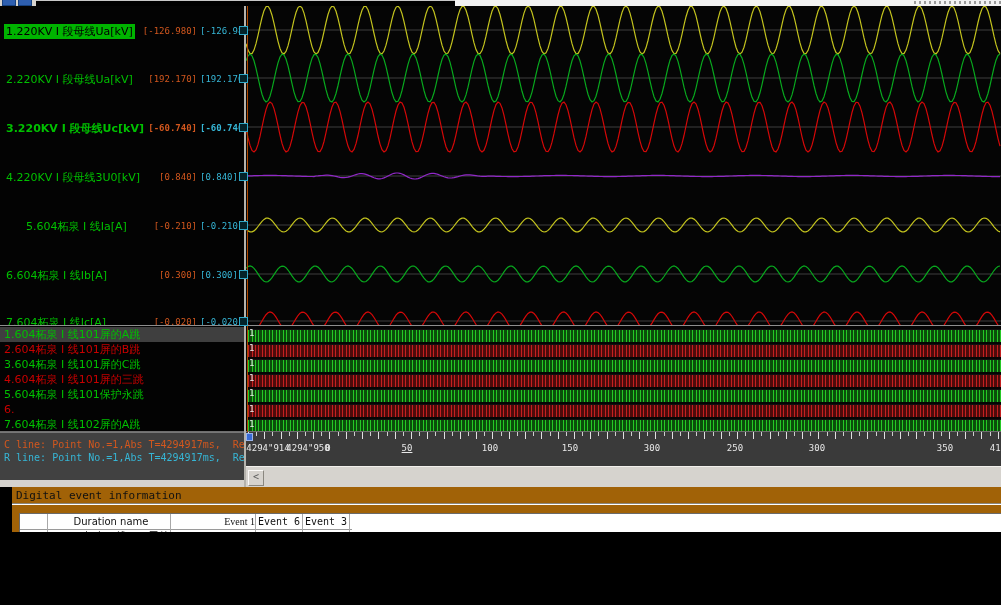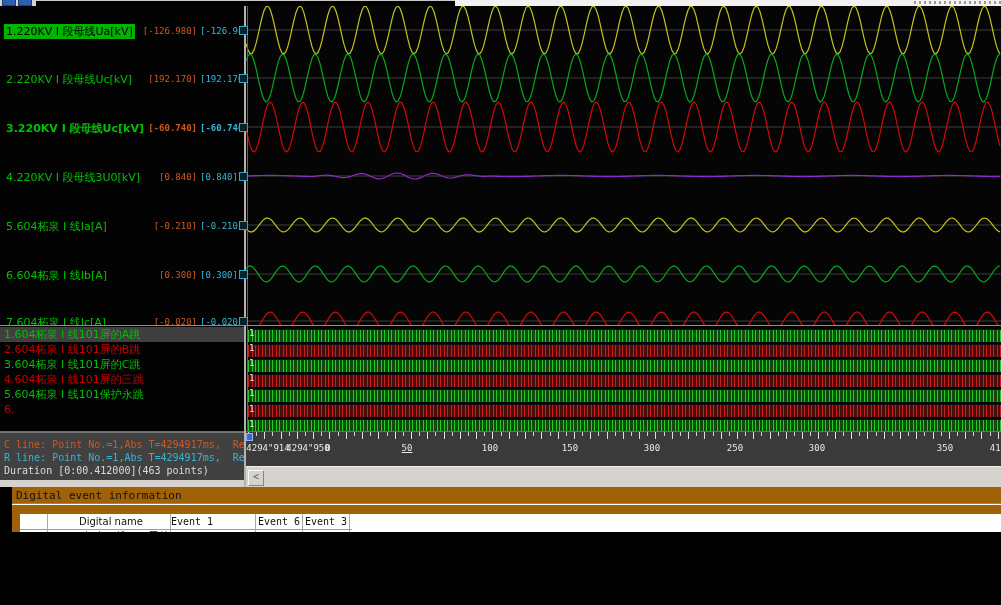--- a/index.html
+++ b/index.html
@@ -100,24 +100,24 @@
     <div class="abs mini-icon" style="left:2px"></div>
     <div class="abs mini-icon" style="left:18px"></div>
   </div>
   <div class="abs" id="top-line"></div>
   <div class="abs" id="top-strip-right">
     <div class="abs" id="top-strip-text"></div>
   </div>
 
   <div class="abs" id="analog-labels">
       <div class="a-row" style="top: 16px;"><span class="a-name sel">1.220KV I 段母线Ua[kV]</span><div class="a-valo">[-126.980]</div><div class="a-valc">[-126.980]</div></div>
-      <div class="a-row" style="top: 64px;"><span class="a-name">2.220KV I 段母线Uc[kV]</span><div class="a-valo">[192.170]</div><div class="a-valc">[192.170]</div></div>
+      <div class="a-row" style="top: 64px;"><span class="a-name">2.220KV I 段母线Ua[kV]</span><div class="a-valo">[192.170]</div><div class="a-valc">[192.170]</div></div>
       <div class="a-row" style="top: 113px; font-weight: bold;"><span class="a-name">3.220KV I 段母线Uc[kV]</span><div class="a-valo">[-60.740]</div><div class="a-valc">[-60.740]</div></div>
       <div class="a-row" style="top: 162px;"><span class="a-name">4.220KV I 段母线3U0[kV]</span><div class="a-valo">[0.840]</div><div class="a-valc">[0.840]</div></div>
-      <div class="a-row" style="top: 211px;"><span class="a-name">5.604柘泉 I 线Ia[A]</span><div class="a-valo">[-0.210]</div><div class="a-valc">[-0.210]</div></div>
+      <div class="a-row" style="top: 211px; padding-left: 20px;"><span class="a-name">5.604柘泉 I 线Ia[A]</span><div class="a-valo">[-0.210]</div><div class="a-valc">[-0.210]</div></div>
       <div class="a-row" style="top: 260px;"><span class="a-name">6.604柘泉 I 线Ib[A]</span><div class="a-valo">[0.300]</div><div class="a-valc">[0.300]</div></div>
       <div class="a-row" style="top: 307px;"><span class="a-name">7.604柘泉 I 线Ic[A]</span><div class="a-valo">[-0.020]</div><div class="a-valc">[-0.020]</div></div>
     </div>
 
   <div class="abs" id="wave-area"><svg width="755" height="320">
         <line x1="0" x2="755" y1="24" y2="24" stroke="#3f3f3f" stroke-width="1"></line>
         <polyline points="0,37.7 2,44.1 4,47.6 6,47.6 8,44.1 10,37.7 12,29.3 14,20.1 16,11.5 18,4.7 20,0.7 22,0.2 24,3.2 26,9.2 28,17.4 30,26.5 32,35.3 34,42.5 36,46.9 38,47.9 40,45.5 42,39.9 44,31.9 46,22.8 48,13.9 50,6.5 52,1.6 54,0.0 56,1.9 58,7.1 60,14.8 62,23.8 64,32.8 66,40.6 68,45.9 70,48.0 72,46.6 74,41.8 76,34.5 78,25.6 80,16.5 82,8.5 84,2.7 86,0.1 88,1.0 90,5.3 92,12.3 94,21.0 96,30.2 98,38.4 100,44.6 102,47.7 104,47.4 106,43.6 108,36.9 110,28.4 112,19.2 114,10.7 116,4.2 118,0.5 120,0.4 122,3.7 124,9.9 126,18.3 128,27.5 130,36.1 132,43.0 134,47.1 136,47.8 138,45.0 140,39.2 142,31.1 144,21.9 146,13.1 148,5.8 150,1.3 152,0.0 154,2.3 156,7.8 158,15.6 160,24.7 162,33.7 164,41.2 166,46.2 168,48.0 170,46.2 172,41.2 174,33.7 176,24.7 178,15.6 180,7.8 182,2.3 184,0.0 186,1.3 188,5.8 190,13.1 192,21.9 194,31.1 196,39.2 198,45.0 200,47.8 202,47.1 204,43.0 206,36.1 208,27.5 210,18.3 212,9.9 214,3.7 216,0.4 218,0.5 220,4.2 222,10.7 224,19.2 226,28.4 228,36.9 230,43.6 232,47.4 234,47.7 236,44.6 238,38.4 240,30.2 242,21.0 244,12.3 246,5.3 248,1.0 250,0.1 252,2.7 254,8.5 256,16.5 258,25.6 260,34.5 262,41.8 264,46.6 266,48.0 268,45.9 270,40.6 272,32.8 274,23.8 276,14.8 278,7.1 280,1.9 282,0.0 284,1.6 286,6.5 288,13.9 290,22.8 292,31.9 294,39.9 296,45.5 298,47.9 300,46.9 302,42.5 304,35.3 306,26.5 308,17.4 310,9.2 312,3.2 314,0.2 316,0.7 318,4.7 320,11.5 322,20.1 324,29.3 326,37.7 328,44.1 330,47.6 332,47.6 334,44.1 336,37.7 338,29.3 340,20.1 342,11.5 344,4.7 346,0.7 348,0.2 350,3.2 352,9.2 354,17.4 356,26.5 358,35.3 360,42.5 362,46.9 364,47.9 366,45.5 368,39.9 370,31.9 372,22.8 374,13.9 376,6.5 378,1.6 380,0.0 382,1.9 384,7.1 386,14.8 388,23.8 390,32.8 392,40.6 394,45.9 396,48.0 398,46.6 400,41.8 402,34.5 404,25.6 406,16.5 408,8.5 410,2.7 412,0.1 414,1.0 416,5.3 418,12.3 420,21.0 422,30.2 424,38.4 426,44.6 428,47.7 430,47.4 432,43.6 434,36.9 436,28.4 438,19.2 440,10.7 442,4.2 444,0.5 446,0.4 448,3.7 450,9.9 452,18.3 454,27.5 456,36.1 458,43.0 460,47.1 462,47.8 464,45.0 466,39.2 468,31.1 470,21.9 472,13.1 474,5.8 476,1.3 478,0.0 480,2.3 482,7.8 484,15.6 486,24.7 488,33.7 490,41.2 492,46.2 494,48.0 496,46.2 498,41.2 500,33.7 502,24.7 504,15.6 506,7.8 508,2.3 510,0.0 512,1.3 514,5.8 516,13.1 518,21.9 520,31.1 522,39.2 524,45.0 526,47.8 528,47.1 530,43.0 532,36.1 534,27.5 536,18.3 538,9.9 540,3.7 542,0.4 544,0.5 546,4.2 548,10.7 550,19.2 552,28.4 554,36.9 556,43.6 558,47.4 560,47.7 562,44.6 564,38.4 566,30.2 568,21.0 570,12.3 572,5.3 574,1.0 576,0.1 578,2.7 580,8.5 582,16.5 584,25.6 586,34.5 588,41.8 590,46.6 592,48.0 594,45.9 596,40.6 598,32.8 600,23.8 602,14.8 604,7.1 606,1.9 608,0.0 610,1.6 612,6.5 614,13.9 616,22.8 618,31.9 620,39.9 622,45.5 624,47.9 626,46.9 628,42.5 630,35.3 632,26.5 634,17.4 636,9.2 638,3.2 640,0.2 642,0.7 644,4.7 646,11.5 648,20.1 650,29.3 652,37.7 654,44.1 656,47.6 658,47.6 660,44.1 662,37.7 664,29.3 666,20.1 668,11.5 670,4.7 672,0.7 674,0.2 676,3.2 678,9.2 680,17.4 682,26.5 684,35.3 686,42.5 688,46.9 690,47.9 692,45.5 694,39.9 696,31.9 698,22.8 700,13.9 702,6.5 704,1.6 706,0.0 708,1.9 710,7.1 712,14.8 714,23.8 716,32.8 718,40.6 720,45.9 722,48.0 724,46.6 726,41.8 728,34.5 730,25.6 732,16.5 734,8.5 736,2.7 738,0.1 740,1.0 742,5.3 744,12.3 746,21.0 748,30.2 750,38.4 752,44.6 754,47.7" fill="none" stroke="#c3c31e" stroke-width="1.2"></polyline>
         <line x1="0" x2="755" y1="72" y2="72" stroke="#3f3f3f" stroke-width="1"></line>
         <polyline points="0,54.8 2,49.8 4,48.0 6,49.8 8,54.8 10,62.3 12,71.3 14,80.4 16,88.2 18,93.7 20,96.0 22,94.7 24,90.2 26,82.9 28,74.1 30,64.9 32,56.8 34,51.0 36,48.2 38,48.9 40,53.0 42,59.9 44,68.5 46,77.7 48,86.1 50,92.3 52,95.6 54,95.5 56,91.8 58,85.3 60,76.8 62,67.6 64,59.1 66,52.4 68,48.6 70,48.3 72,51.4 74,57.6 76,65.8 78,75.0 80,83.7 82,90.7 84,95.0 86,95.9 88,93.3 90,87.5 92,79.5 94,70.4 96,61.5 98,54.2 100,49.4 102,48.0 104,50.1 106,55.4 108,63.2 110,72.2 112,81.2 114,88.9 116,94.1 118,96.0 120,94.4 122,89.5 124,82.1 126,73.2 128,64.1 130,56.1 132,50.5 134,48.1 136,49.1 138,53.5 140,60.7 142,69.5 144,78.6 146,86.8 148,92.8 150,95.8 152,95.3 154,91.3 156,84.5 158,75.9 160,66.7 162,58.3 164,51.9 166,48.4 168,48.4 170,51.9 172,58.3 174,66.7 176,75.9 178,84.5 180,91.3 182,95.3 184,95.8 186,92.8 188,86.8 190,78.6 192,69.5 194,60.7 196,53.5 198,49.1 200,48.1 202,50.5 204,56.1 206,64.1 208,73.2 210,82.1 212,89.5 214,94.4 216,96.0 218,94.1 220,88.9 222,81.2 224,72.2 226,63.2 228,55.4 230,50.1 232,48.0 234,49.4 236,54.2 238,61.5 240,70.4 242,79.5 244,87.5 246,93.3 248,95.9 250,95.0 252,90.7 254,83.7 256,75.0 258,65.8 260,57.6 262,51.4 264,48.3 266,48.6 268,52.4 270,59.1 272,67.6 274,76.8 276,85.3 278,91.8 280,95.5 282,95.6 284,92.3 286,86.1 288,77.7 290,68.5 292,59.9 294,53.0 296,48.9 298,48.2 300,51.0 302,56.8 304,64.9 306,74.1 308,82.9 310,90.2 312,94.7 314,96.0 316,93.7 318,88.2 320,80.4 322,71.3 324,62.3 326,54.8 328,49.8 330,48.0 332,49.8 334,54.8 336,62.3 338,71.3 340,80.4 342,88.2 344,93.7 346,96.0 348,94.7 350,90.2 352,82.9 354,74.1 356,64.9 358,56.8 360,51.0 362,48.2 364,48.9 366,53.0 368,59.9 370,68.5 372,77.7 374,86.1 376,92.3 378,95.6 380,95.5 382,91.8 384,85.3 386,76.8 388,67.6 390,59.1 392,52.4 394,48.6 396,48.3 398,51.4 400,57.6 402,65.8 404,75.0 406,83.7 408,90.7 410,95.0 412,95.9 414,93.3 416,87.5 418,79.5 420,70.4 422,61.5 424,54.2 426,49.4 428,48.0 430,50.1 432,55.4 434,63.2 436,72.2 438,81.2 440,88.9 442,94.1 444,96.0 446,94.4 448,89.5 450,82.1 452,73.2 454,64.1 456,56.1 458,50.5 460,48.1 462,49.1 464,53.5 466,60.7 468,69.5 470,78.6 472,86.8 474,92.8 476,95.8 478,95.3 480,91.3 482,84.5 484,75.9 486,66.7 488,58.3 490,51.9 492,48.4 494,48.4 496,51.9 498,58.3 500,66.7 502,75.9 504,84.5 506,91.3 508,95.3 510,95.8 512,92.8 514,86.8 516,78.6 518,69.5 520,60.7 522,53.5 524,49.1 526,48.1 528,50.5 530,56.1 532,64.1 534,73.2 536,82.1 538,89.5 540,94.4 542,96.0 544,94.1 546,88.9 548,81.2 550,72.2 552,63.2 554,55.4 556,50.1 558,48.0 560,49.4 562,54.2 564,61.5 566,70.4 568,79.5 570,87.5 572,93.3 574,95.9 576,95.0 578,90.7 580,83.7 582,75.0 584,65.8 586,57.6 588,51.4 590,48.3 592,48.6 594,52.4 596,59.1 598,67.6 600,76.8 602,85.3 604,91.8 606,95.5 608,95.6 610,92.3 612,86.1 614,77.7 616,68.5 618,59.9 620,53.0 622,48.9 624,48.2 626,51.0 628,56.8 630,64.9 632,74.1 634,82.9 636,90.2 638,94.7 640,96.0 642,93.7 644,88.2 646,80.4 648,71.3 650,62.3 652,54.8 654,49.8 656,48.0 658,49.8 660,54.8 662,62.3 664,71.3 666,80.4 668,88.2 670,93.7 672,96.0 674,94.7 676,90.2 678,82.9 680,74.1 682,64.9 684,56.8 686,51.0 688,48.2 690,48.9 692,53.0 694,59.9 696,68.5 698,77.7 700,86.1 702,92.3 704,95.6 706,95.5 708,91.8 710,85.3 712,76.8 714,67.6 716,59.1 718,52.4 720,48.6 722,48.3 724,51.4 726,57.6 728,65.8 730,75.0 732,83.7 734,90.7 736,95.0 738,95.9 740,93.3 742,87.5 744,79.5 746,70.4 748,61.5 750,54.2 752,49.4 754,48.0" fill="none" stroke="#08a81e" stroke-width="1.2"></polyline>
         <line x1="0" x2="755" y1="121" y2="121" stroke="#3f3f3f" stroke-width="1"></line>
@@ -132,20 +132,21 @@
         <polyline points="0,315.5 2,318.9 4,321.6 6,323.4 8,324.0 10,323.2 12,321.3 14,318.4 16,315.0 18,311.6 20,308.7 22,306.8 24,306.0 26,306.6 28,308.4 30,311.1 32,314.5 34,317.9 36,320.9 38,323.0 40,324.0 42,323.6 44,322.0 46,319.3 48,316.0 50,312.6 52,309.5 54,307.2 56,306.1 58,306.3 60,307.7 62,310.2 64,313.4 66,316.9 68,320.1 70,322.5 72,323.8 74,323.8 76,322.6 78,320.2 80,317.1 82,313.6 84,310.4 86,307.8 88,306.3 90,306.1 92,307.1 94,309.4 96,312.4 98,315.9 100,319.2 102,321.9 104,323.5 106,324.0 108,323.1 110,321.0 112,318.1 114,314.7 116,311.3 118,308.5 120,306.6 122,306.0 124,306.7 126,308.6 128,311.5 130,314.8 132,318.2 134,321.1 136,323.2 138,324.0 140,323.5 142,321.7 144,319.0 146,315.7 148,312.3 150,309.2 152,307.1 154,306.1 156,306.3 158,307.9 160,310.5 162,313.8 164,317.2 166,320.3 168,322.7 170,323.9 172,323.8 174,322.4 176,319.9 178,316.7 180,313.3 182,310.1 184,307.6 186,306.2 188,306.1 190,307.3 192,309.7 194,312.8 196,316.2 198,319.5 200,322.1 202,323.7 204,323.9 206,322.9 208,320.8 210,317.7 212,314.3 214,311.0 216,308.3 218,306.5 220,306.0 222,306.8 224,308.9 226,311.8 228,315.2 230,318.5 232,321.4 234,323.3 236,324.0 238,323.4 240,321.5 242,318.7 244,315.3 246,311.9 248,309.0 250,306.9 252,306.0 254,306.5 256,308.1 258,310.8 260,314.1 262,317.6 264,320.6 266,322.9 268,323.9 270,323.7 272,322.2 274,319.6 276,316.4 278,312.9 280,309.8 282,307.4 284,306.2 286,306.2 288,307.5 290,309.9 292,313.1 294,316.6 296,319.8 298,322.3 300,323.7 302,323.9 304,322.8 306,320.5 308,317.4 310,314.0 312,310.7 314,308.0 316,306.4 318,306.0 320,307.0 322,309.1 324,312.1 326,315.5 328,318.9 330,321.6 332,323.4 334,324.0 336,323.2 338,321.3 340,318.4 342,315.0 344,311.6 346,308.7 348,306.8 350,306.0 352,306.6 354,308.4 356,311.1 358,314.5 360,317.9 362,320.9 364,323.0 366,324.0 368,323.6 370,322.0 372,319.3 374,316.0 376,312.6 378,309.5 380,307.2 382,306.1 384,306.3 386,307.7 388,310.2 390,313.4 392,316.9 394,320.1 396,322.5 398,323.8 400,323.8 402,322.6 404,320.2 406,317.1 408,313.6 410,310.4 412,307.8 414,306.3 416,306.1 418,307.1 420,309.4 422,312.4 424,315.9 426,319.2 428,321.9 430,323.5 432,324.0 434,323.1 436,321.0 438,318.1 440,314.7 442,311.3 444,308.5 446,306.6 448,306.0 450,306.7 452,308.6 454,311.5 456,314.8 458,318.2 460,321.1 462,323.2 464,324.0 466,323.5 468,321.7 470,319.0 472,315.7 474,312.3 476,309.2 478,307.1 480,306.1 482,306.3 484,307.9 486,310.5 488,313.8 490,317.2 492,320.3 494,322.7 496,323.9 498,323.8 500,322.4 502,319.9 504,316.7 506,313.3 508,310.1 510,307.6 512,306.2 514,306.1 516,307.3 518,309.7 520,312.8 522,316.2 524,319.5 526,322.1 528,323.7 530,323.9 532,322.9 534,320.8 536,317.7 538,314.3 540,311.0 542,308.3 544,306.5 546,306.0 548,306.8 550,308.9 552,311.8 554,315.2 556,318.5 558,321.4 560,323.3 562,324.0 564,323.4 566,321.5 568,318.7 570,315.3 572,311.9 574,309.0 576,306.9 578,306.0 580,306.5 582,308.1 584,310.8 586,314.1 588,317.6 590,320.6 592,322.9 594,323.9 596,323.7 598,322.2 600,319.6 602,316.4 604,312.9 606,309.8 608,307.4 610,306.2 612,306.2 614,307.5 616,309.9 618,313.1 620,316.6 622,319.8 624,322.3 626,323.7 628,323.9 630,322.8 632,320.5 634,317.4 636,314.0 638,310.7 640,308.0 642,306.4 644,306.0 646,307.0 648,309.1 650,312.1 652,315.5 654,318.9 656,321.6 658,323.4 660,324.0 662,323.2 664,321.3 666,318.4 668,315.0 670,311.6 672,308.7 674,306.8 676,306.0 678,306.6 680,308.4 682,311.1 684,314.5 686,317.9 688,320.9 690,323.0 692,324.0 694,323.6 696,322.0 698,319.3 700,316.0 702,312.6 704,309.5 706,307.2 708,306.1 710,306.3 712,307.7 714,310.2 716,313.4 718,316.9 720,320.1 722,322.5 724,323.8 726,323.8 728,322.6 730,320.2 732,317.1 734,313.6 736,310.4 738,307.8 740,306.3 742,306.1 744,307.1 746,309.4 748,312.4 750,315.9 752,319.2 754,321.9" fill="none" stroke="#d40808" stroke-width="1.2"></polyline>
       </svg></div>
 
   <div class="abs" id="digital-labels">
       <div class="d-row d-green sel" style="top: 0.5px;">1.604柘泉 I 线101屏的A跳</div>
       <div class="d-row d-red" style="top: 15.6px;">2.604柘泉 I 线101屏的B跳</div>
       <div class="d-row d-green" style="top: 30.7px;">3.604柘泉 I 线101屏的C跳</div>
       <div class="d-row d-red" style="top: 45.8px;">4.604柘泉 I 线101屏的三跳</div>
       <div class="d-row d-green" style="top: 60.9px;">5.604柘泉 I 线101保护永跳</div>
       <div class="d-row d-red" style="top: 76px;">6.</div>
+      <div class="d-row d-green" style="top: 91.1px;">7.604柘泉 I 线102屏的A跳</div>
     </div>
 
   <div class="abs" id="digital-traces">
       <div class="dbar green" style="top: 2.5px;"></div>
       <div class="dstate" style="top: 2px;">1</div>
       <div class="dbar red" style="top: 17.6px;"></div>
       <div class="dstate" style="top: 17.1px;">1</div>
       <div class="dbar green" style="top: 32.7px;"></div>
       <div class="dstate" style="top: 32.2px;">1</div>
       <div class="dbar red" style="top: 47.8px;"></div>
@@ -168,21 +169,20 @@
       <div class="abs ch-marker" style="left: 239px; top: 123px;"></div>
       <div class="abs ch-marker" style="left: 239px; top: 172px;"></div>
       <div class="abs ch-marker" style="left: 239px; top: 221px;"></div>
       <div class="abs ch-marker" style="left: 239px; top: 270px;"></div>
       <div class="abs ch-marker" style="left: 239px; top: 317px;"></div>
     </div>
 
   <div class="abs" id="status-panel">
     <div class="st-row" id="st-c">C line: Point No.=1,Abs T=4294917ms,  Rel T=42949</div>
     <div class="st-row" id="st-r">R line: Point No.=1,Abs T=4294917ms,  Rel T=42949</div>
-    <div class="st-row" id="st-d">Duration [0:00.412000](463 points)</div>
   </div>
   <div class="abs" id="left-gray"></div>
 
   <div class="abs" id="time-axis">
     <div class="tick-minor"></div>
     <div class="tick-major"></div>
   <div class="t-label" style="left: 22px;">4294"914</div>
       <div class="t-label" style="left: 62px;">4294"950</div>
       <div class="t-label" style="left: 82px;">0</div>
       <div class="t-label" style="left: 161px; text-decoration: underline;">50</div>
@@ -200,22 +200,22 @@
     <div id="scroll-left-btn">&lt;</div>
   </div>
 
   <div class="abs" id="bottom-panel">
     <div id="event-title">Digital event information</div>
     <div id="groove1"></div>
     <div id="groove2"></div>
     <div id="event-table">
         <div class="t-row t-head" style="top: 0px;">
           <div class="t-cell c-num" style="text-align: center;"></div>
-          <div class="t-cell c-name">Digital name</div>
-          <div class="t-cell c-e1" style="text-align: left;">Event 1</div>
+          <div class="t-cell c-name">Duration name</div>
+          <div class="t-cell c-e1" style="text-align: right; font-family: Liberation Serif, serif;">Event 1</div>
           <div class="t-cell c-e2" style="text-align: center;">Event 6</div>
           <div class="t-cell c-e3" style="text-align: center;">Event 3</div>
         </div>
         <div id="head-underline"></div>
         <div class="t-row" style="top: 15px;">
           <div class="t-cell c-num">1</div>
           <div class="t-cell c-name">1.604柘泉 I 线101屏的A跳</div>
           <div class="t-cell c-e1"><span class="ev-arrow">↑</span><span>4294"917 ms</span></div>
           <div class="t-cell c-e2"></div>
           <div class="t-cell c-e3"></div>

